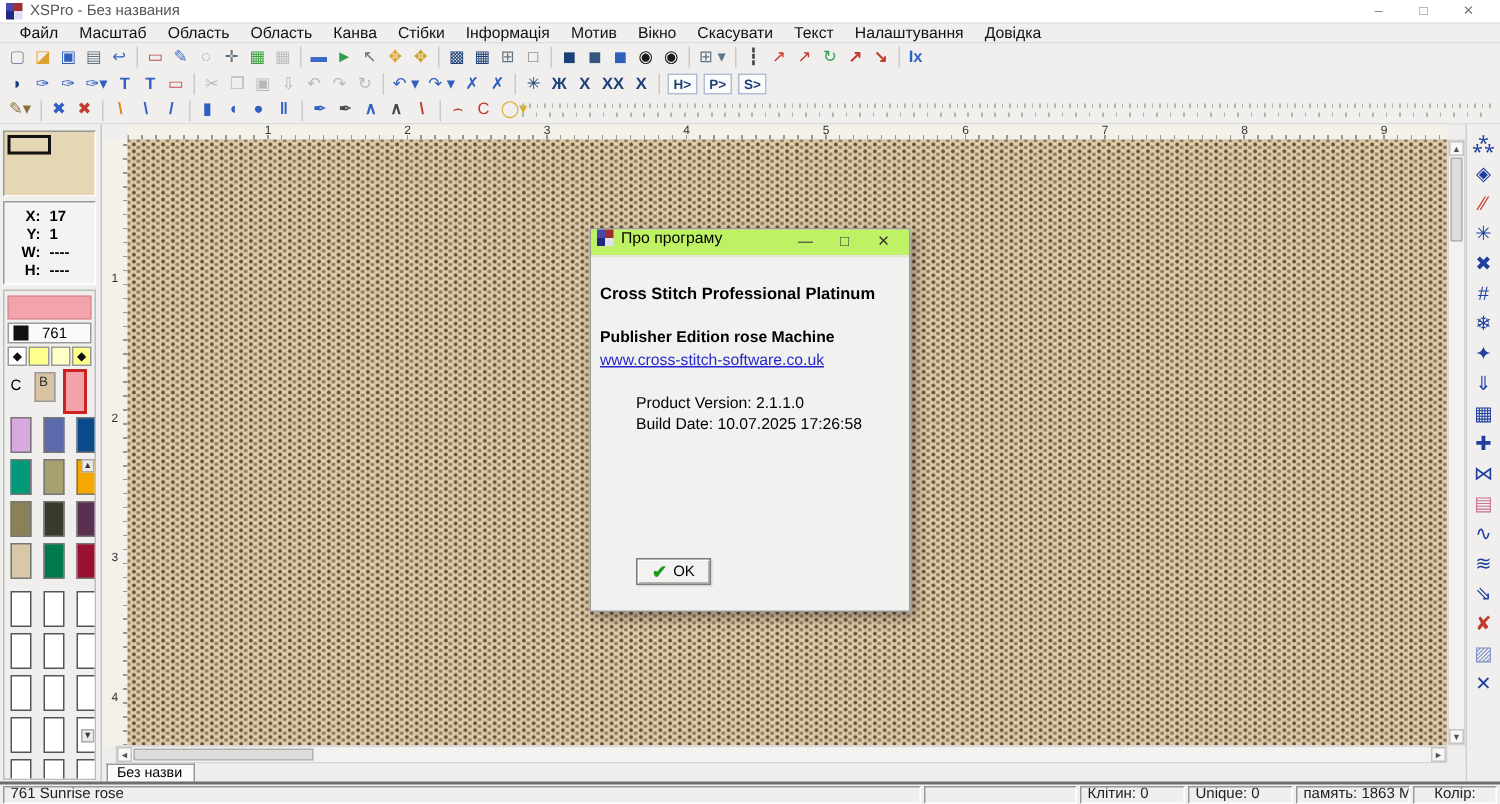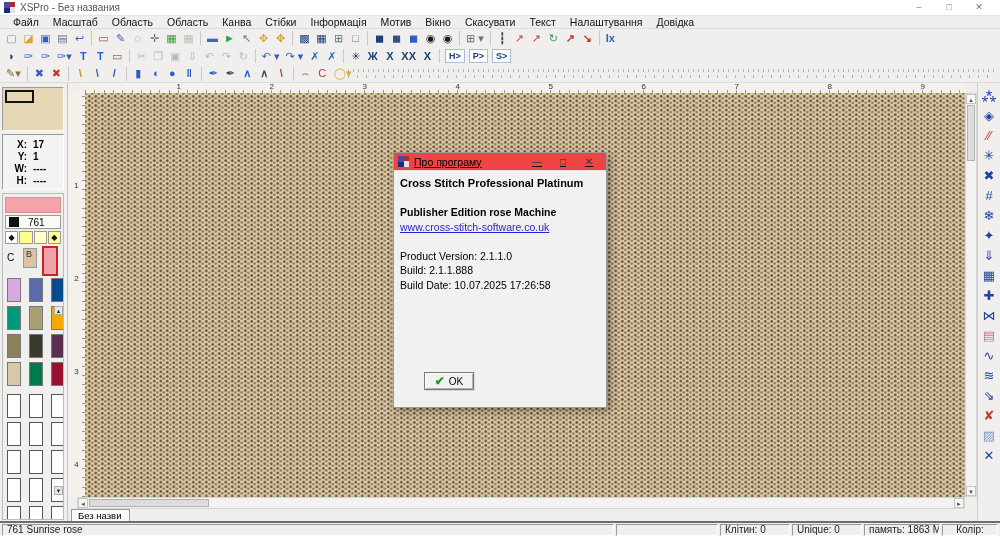--- a/index.html
+++ b/index.html
@@ -85,31 +85,31 @@
   .motif-panel { position:absolute; left:977px; top:83px; width:23px; bottom:15px; background:#f0efed; border-left:1px solid #cfcfcd; display:flex; flex-direction:column; align-items:center; padding-top:4px; gap:3px; overflow:hidden; }
   .motif-btn { width:18px; height:17px; display:flex; align-items:center; justify-content:center; font-size:13px; line-height:1; cursor:default; }
   
   .tabbar { position:absolute; left:68px; top:509px; right:23px; height:12px; background:#efeeec; }
   .doc-tab { position:absolute; left:3px; top:0; height:12px; padding:0 8px 0 6px; background:#fbfbf9; border:1px solid #9a9a9a; border-bottom:none; font-size:9.5px; line-height:11px; }
   .statusbar { position:absolute; left:0; bottom:0; right:0; height:15px; background:#f0efed; border-top:2px solid #6e6e6e; display:flex; align-items:center; gap:2px; padding:0 2px; font-size:10px; color:#222; }
   .sb-panel { border:1px solid; border-color:#9a9a9a #ffffff #ffffff #9a9a9a; height:12px; line-height:10px; padding:0 4px; white-space:nowrap; overflow:hidden; }
   .sb-left { width:612px; } .sb-gap { flex:1; } .sb-c0 { width:70px; } .sb-c1 { width:70px; } .sb-c2 { width:76px; } .sb-c3 { width:56px;text-align:center; }
   
   .dialog { position:absolute; left:393px; top:152px; width:214px; height:256px; background:#f1f1ef; border:1px solid #9a9a9a; box-shadow:3px 3px 8px rgba(0,0,0,0.35); z-index:50; }
-  .dlg-title { height:18px; background:#ef4444; display:flex; align-items:center; font-size:10.5px; border-bottom:1px solid #e4e4e4;text-decoration:underline; }
+  .dlg-title { height:18px; background:#bef264; display:flex; font-size:10.5px; border-bottom:1px solid #e4e4e4; }
   .dlg-icon { width:11px; height:11px; margin:0 5px 0 4px; background: conic-gradient(#a03030 0 25%, #e0e0f0 0 50%, #202880 0 75%, #4848a8 0); }
   .dlg-controls { margin-left:auto; display:flex; margin-right:4px; }
   .dlg-btn { width:26px; text-align:center; font-size:10px; color:#333; line-height:18px; }
-  .dlg-body { position:relative; height:204px; padding:5px 6px; font-size:10.5px; line-height:1.3; }
+  .dlg-body { position:relative; height:204px; padding:18px 6px; font-size:10.5px; line-height:1.3; }
   .dlg-h1 { font-weight:bold; font-size:11px; margin-bottom:16px; }
   .dlg-b { font-weight:bold; margin-bottom:1px; }
   .dlg-b2 { font-weight:bold; margin-bottom:13px; }
   .dlg-line { margin-bottom:1px; }
   .dlg-link { color:#2626cc; text-decoration:underline; margin-bottom:15px; display:inline-block; cursor:pointer; }
-  .dlg-ver { margin-bottom:1px; }
+  .dlg-ver { margin-bottom:1px;margin-left:24px; }
   .ok-btn { position:absolute; left:30px; top:201px; width:50px; height:18px; display:flex; align-items:center; justify-content:center; gap:4px; background:#f2f2f0; border:1px solid #7a7a7a; box-shadow:inset 1px 1px 0 #ffffff, inset -1px -1px 0 #b0b0b0, 1px 1px 0 #d8d8d8; font-size:10px; cursor:default; }
   .ok-check { color:#17991a; font-weight:bold; font-size:12px; line-height:1; }
   .dlg-address { position:absolute; right:6px; bottom:3px; text-align:right; font-size:10.5px; line-height:1.28; }
 </style>
 </head>
 <body>
 
 <div class="titlebar">
   <span class="app-icon"></span>
   <span>XSPro - Без названия</span>
@@ -399,20 +399,19 @@
       <span class="dlg-btn">—</span>
       <span class="dlg-btn">□</span>
       <span class="dlg-btn">✕</span>
     </span>
   </div>
   <div class="dlg-body">
     <div class="dlg-h1">Cross Stitch Professional Platinum</div>
     <div class="dlg-b">Publisher Edition rose Machine</div>
     <span class="dlg-link">www.cross-stitch-software.co.uk</span>
     <div class="dlg-ver">Product Version: 2.1.1.0</div>
-    <div class="dlg-ver">Build: 2.1.1.888</div>
     <div class="dlg-ver">Build Date: 10.07.2025 17:26:58</div>
     <div class="ok-btn">
       <span class="ok-check">✔</span>
       <span>OK</span>
     </div>
   </div>
 </div>
 
 </body></html>

